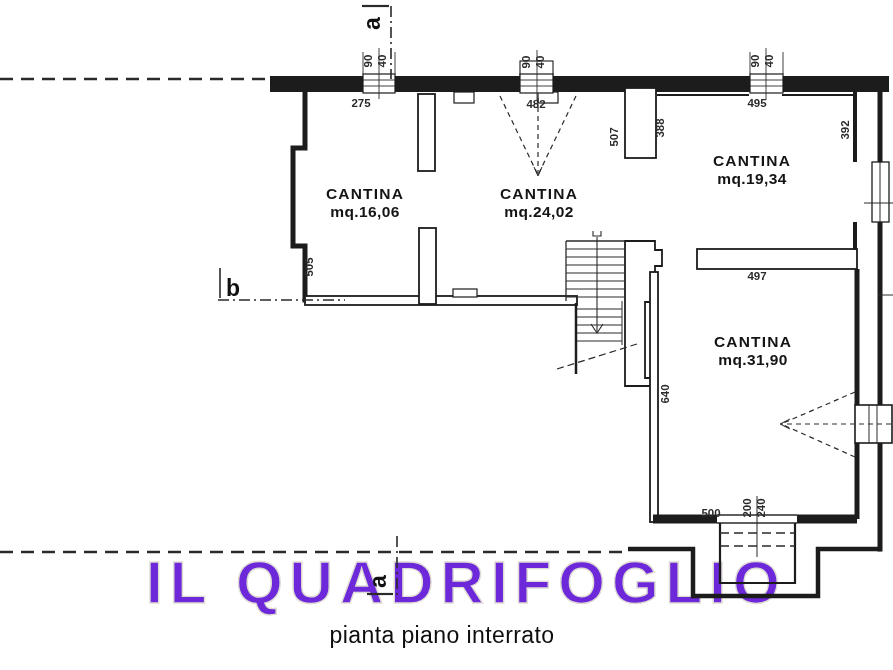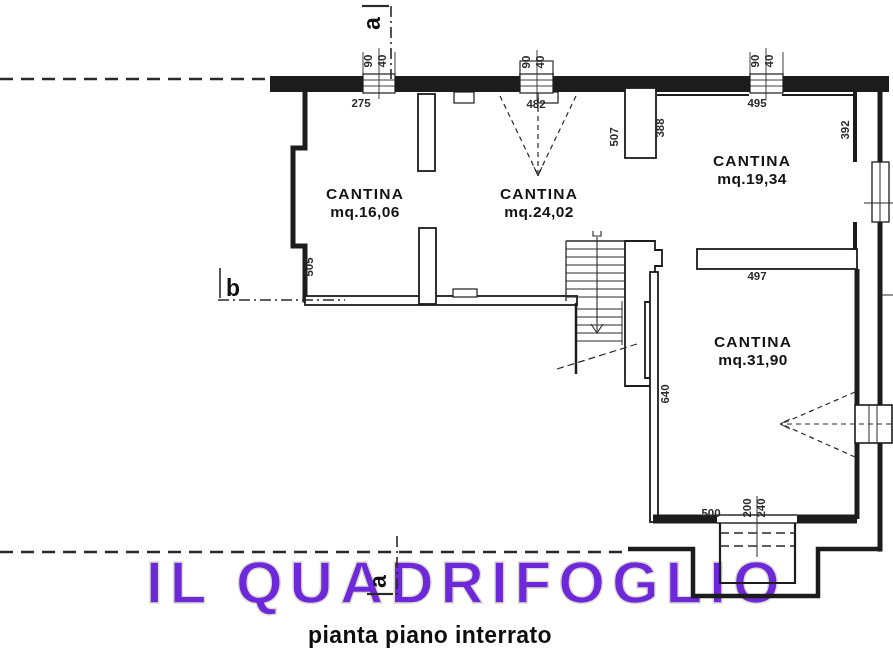--- a/index.html
+++ b/index.html
@@ -7,22 +7,22 @@
     position:relative;width:893px;height:670px;background:#ffffff;
     overflow:hidden;font-family:"Liberation Sans",sans-serif;
   }
   .watermark{
     position:absolute;left:146px;top:548px;white-space:nowrap;
     font-size:60px;letter-spacing:7px;font-weight:bold;
     color:#6d28d9;-webkit-text-stroke:1.4px #dddbd4;
     user-select:none;
   }
   .caption{
-    position:absolute;left:0;top:622px;width:860px;text-align:center;
-    font-size:23px;font-weight:bold;color:#0d0d0d;letter-spacing:0.4px;
+    position:absolute;left:12px;top:622px;width:860px;text-align:center;
+    font-size:23px;font-weight:normal;color:#0d0d0d;letter-spacing:0.4px;
   }
   svg{position:absolute;left:0;top:0;}
   svg text{font-family:"Liberation Sans",sans-serif;}
   .dim{font-size:11.5px;font-weight:bold;fill:#2b2b2b;}
   .room{font-size:15.5px;font-weight:bold;fill:#141414;letter-spacing:1.2px;}
   .area{font-size:15.5px;font-weight:bold;fill:#141414;letter-spacing:0.4px;}
   .sec{font-size:23px;font-weight:bold;fill:#111;}
   .w{stroke:#1c1c1c;fill:none;}
   .wallfill{fill:#ffffff;stroke:#1c1c1c;}
   .thin{stroke:#2a2a2a;fill:none;}

